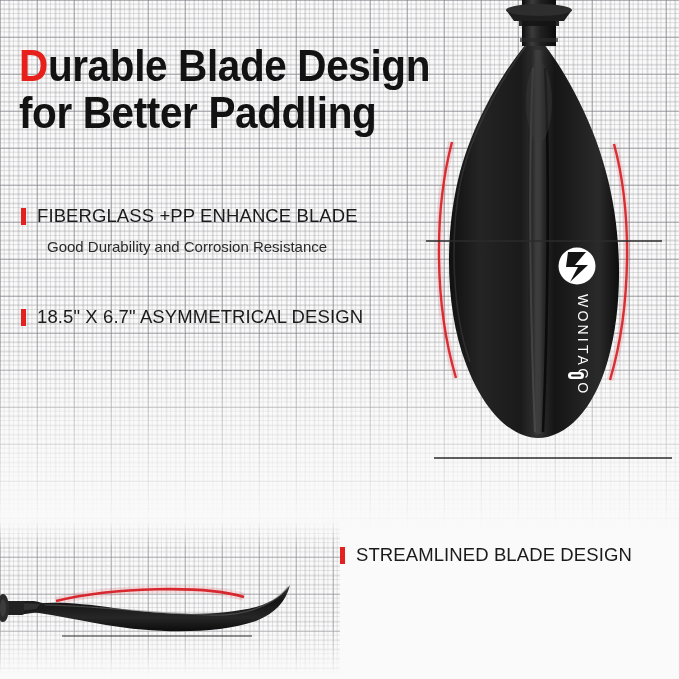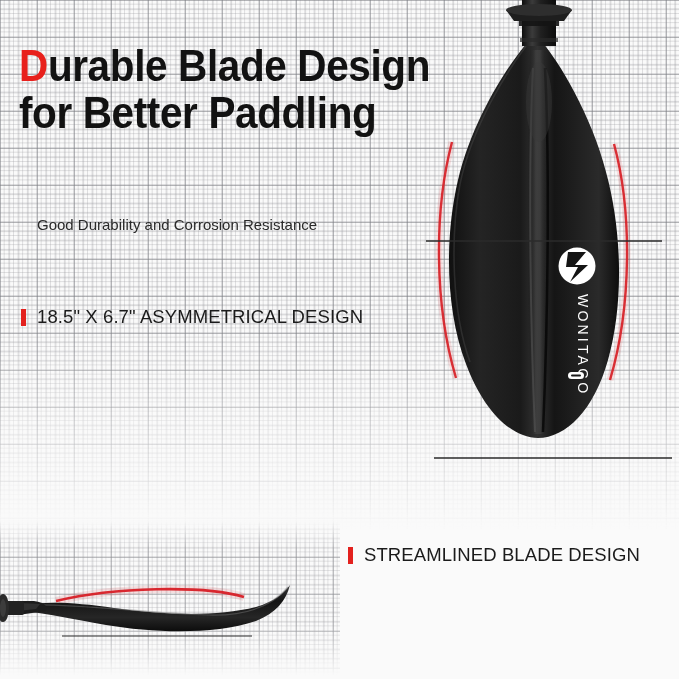--- a/index.html
+++ b/index.html
@@ -99,31 +99,32 @@
   }
   .feature-title {
     font-size: 18.5px;
     font-weight: normal;
     color: #1b1b1b;
     letter-spacing: 0.1px;
     white-space: nowrap;
   }
   .feature-sub {
     margin-top: 9px;
-    margin-left: 16px;
+    margin-left: 8px;
     font-size: 15px;
     line-height: 22px;
     color: #2a2a2a;
     white-space: nowrap;
+    padding-left: 18px;
   }
 
   #feature-1 { left: 21px; top: 205px; }
   #feature-2 { left: 21px; top: 306px; }
   #feature-3 { left: 21px; top: 408px; }
-  #feature-4 { left: 348px; top: 544px; }
+  #feature-4 { left: 340px; top: 544px; }
   #feature-4 .feature-sub { margin-top: 11px; }
 
   
   .blade-art {
     position: absolute;
     left: 400px;
     top: -6px;
     width: 279px;
     height: 480px;
   }
@@ -248,20 +249,24 @@
 
     <line x1="68" y1="91" x2="258" y2="91" stroke="#2b2b2b" stroke-width="1.2"></line>
   </svg>
 
   <div class="headline">
     <span><span class="accent">D</span><span>urable Blade Design</span></span><br>
     <span>for Better Paddling</span>
   </div>
 
   <div class="feature" id="feature-1">
+    <div class="feature-head">
+      <span class="bullet"></span>
+      <span class="feature-title">FIBERGLASS +PP ENHANCE BLADE</span>
+    </div>
     <div class="feature-sub">Good Durability and Corrosion Resistance</div>
   </div>
 
   <div class="feature" id="feature-2">
     <div class="feature-head">
       <span class="bullet"></span>
       <span class="feature-title">18.5" X 6.7" ASYMMETRICAL DESIGN</span>
     </div>
   </div>
 

